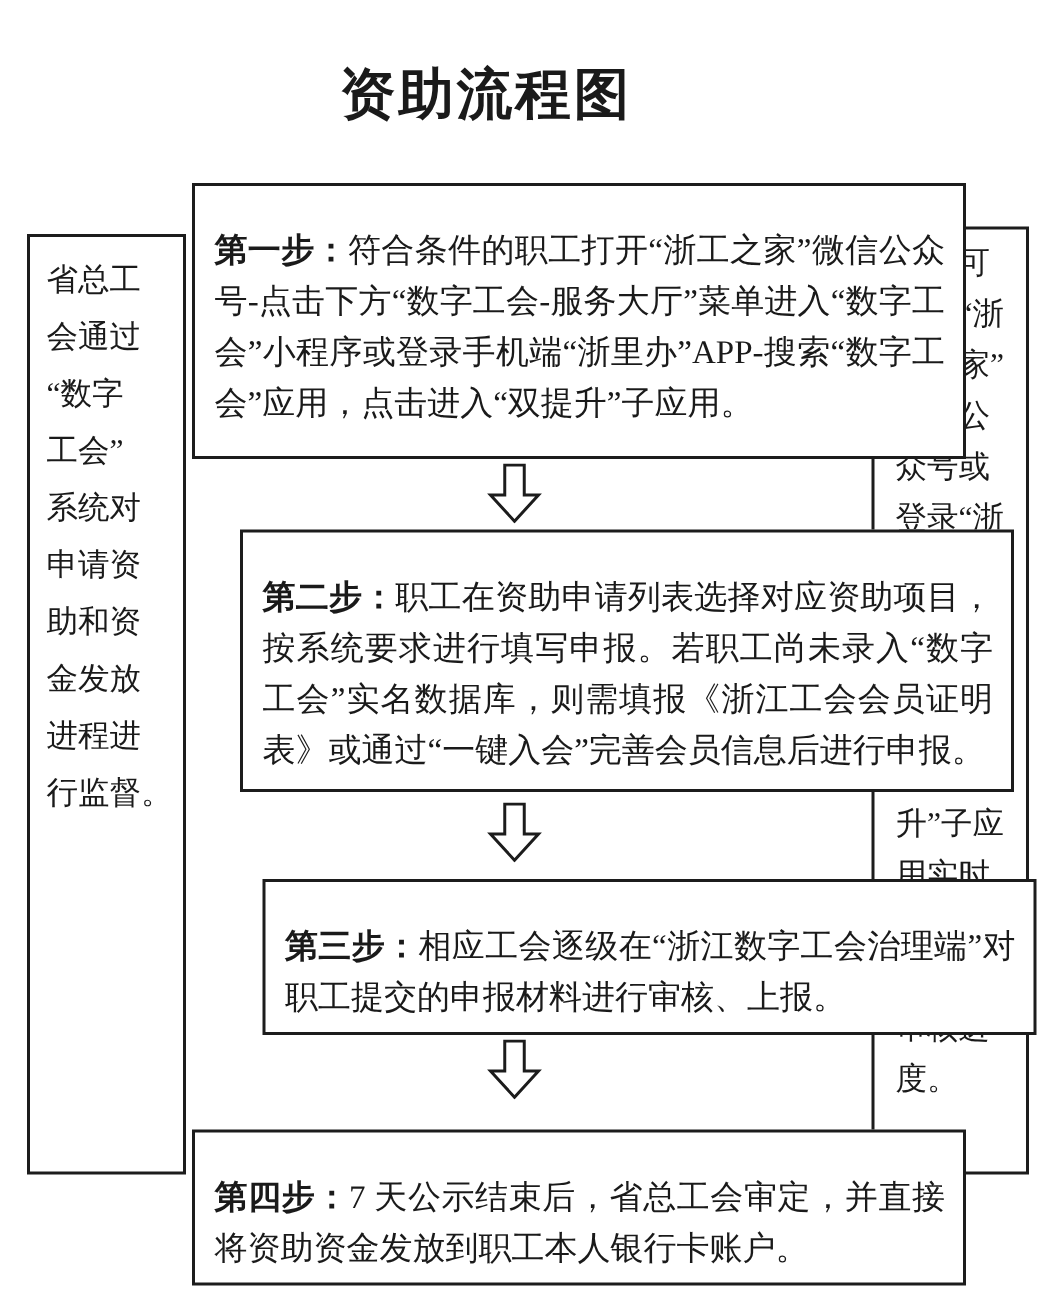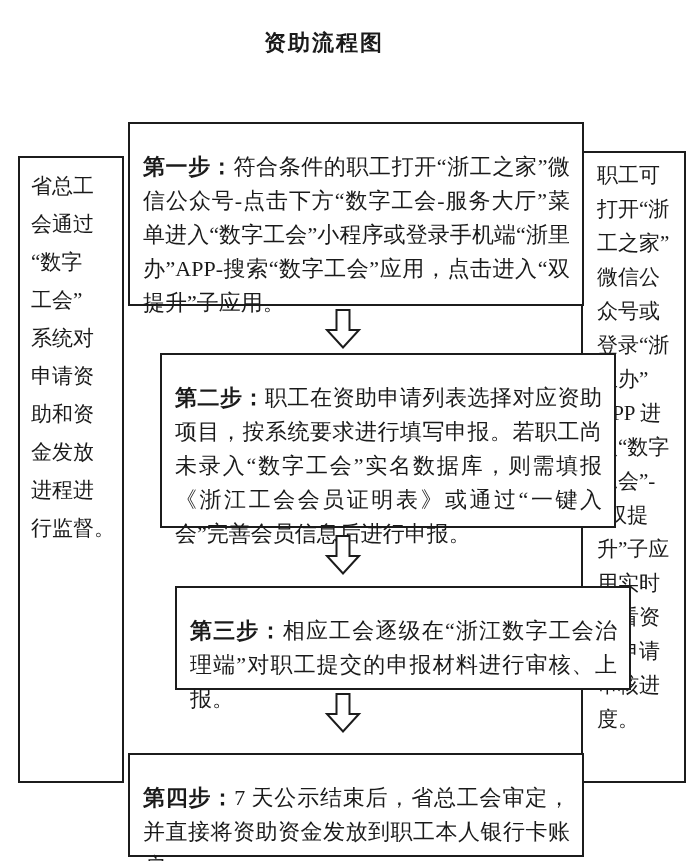--- a/index.html
+++ b/index.html
@@ -8,40 +8,40 @@
     width:700px;height:861px;
     background:#ffffff;
     color:#1a1a1a;
     font-family:"Liberation Serif","DejaVu Serif",serif;
     overflow:hidden;
   }
   .title{
     position:absolute;
     top:13px;left:0;width:648px;
     text-align:center;
-    font-size:22px;
+    font-size:37px;
     font-weight:bold;
     letter-spacing:2px;
   }
   .box{
     position:absolute;
     box-sizing:border-box;
     border:2px solid #1c1c1c;
     background:#ffffff;
   }
   .note-text{
     display:block;
     white-space:pre-line;
     font-size:21px;
   }
   .note-left{left:18px;top:156px;width:106px;height:627px;padding:9px 4px 0 11px;}
   .note-left .note-text{line-height:38px;}
   .note-right{left:581px;top:151px;width:105px;height:632px;padding:5px 2px 0 14px;}
   .note-right .note-text{line-height:34px;}
-  .step{left:128px;width:456px;padding:4px 12px 0 13px;}
+  .step{left:128px;width:516px;padding:4px 12px 0 13px;}
   .step-1{top:122px;height:184px;}
   .step-2{top:353px;height:175px;margin-left:32px;}
   .step-3{top:586px;height:104px;margin-left:47px;}
   .step-4{top:753px;height:104px;}
   .step-text{
     font-size:22px;
     line-height:34px;
     text-align:justify;
   }
   .step-label{font-weight:bold;}

